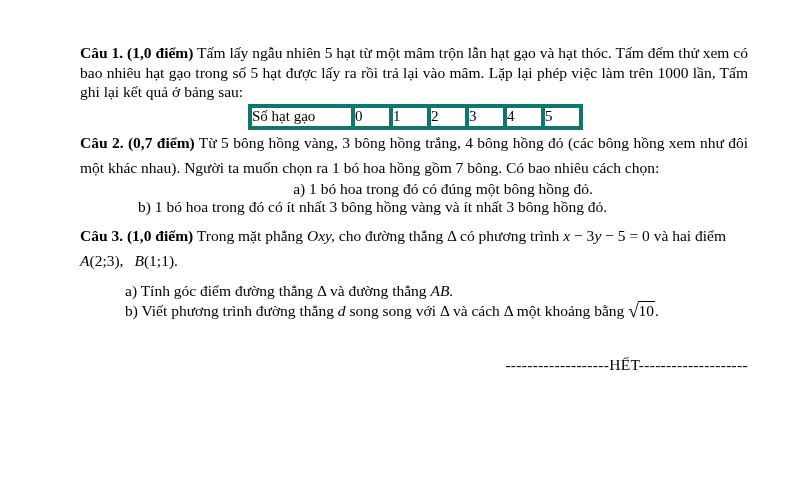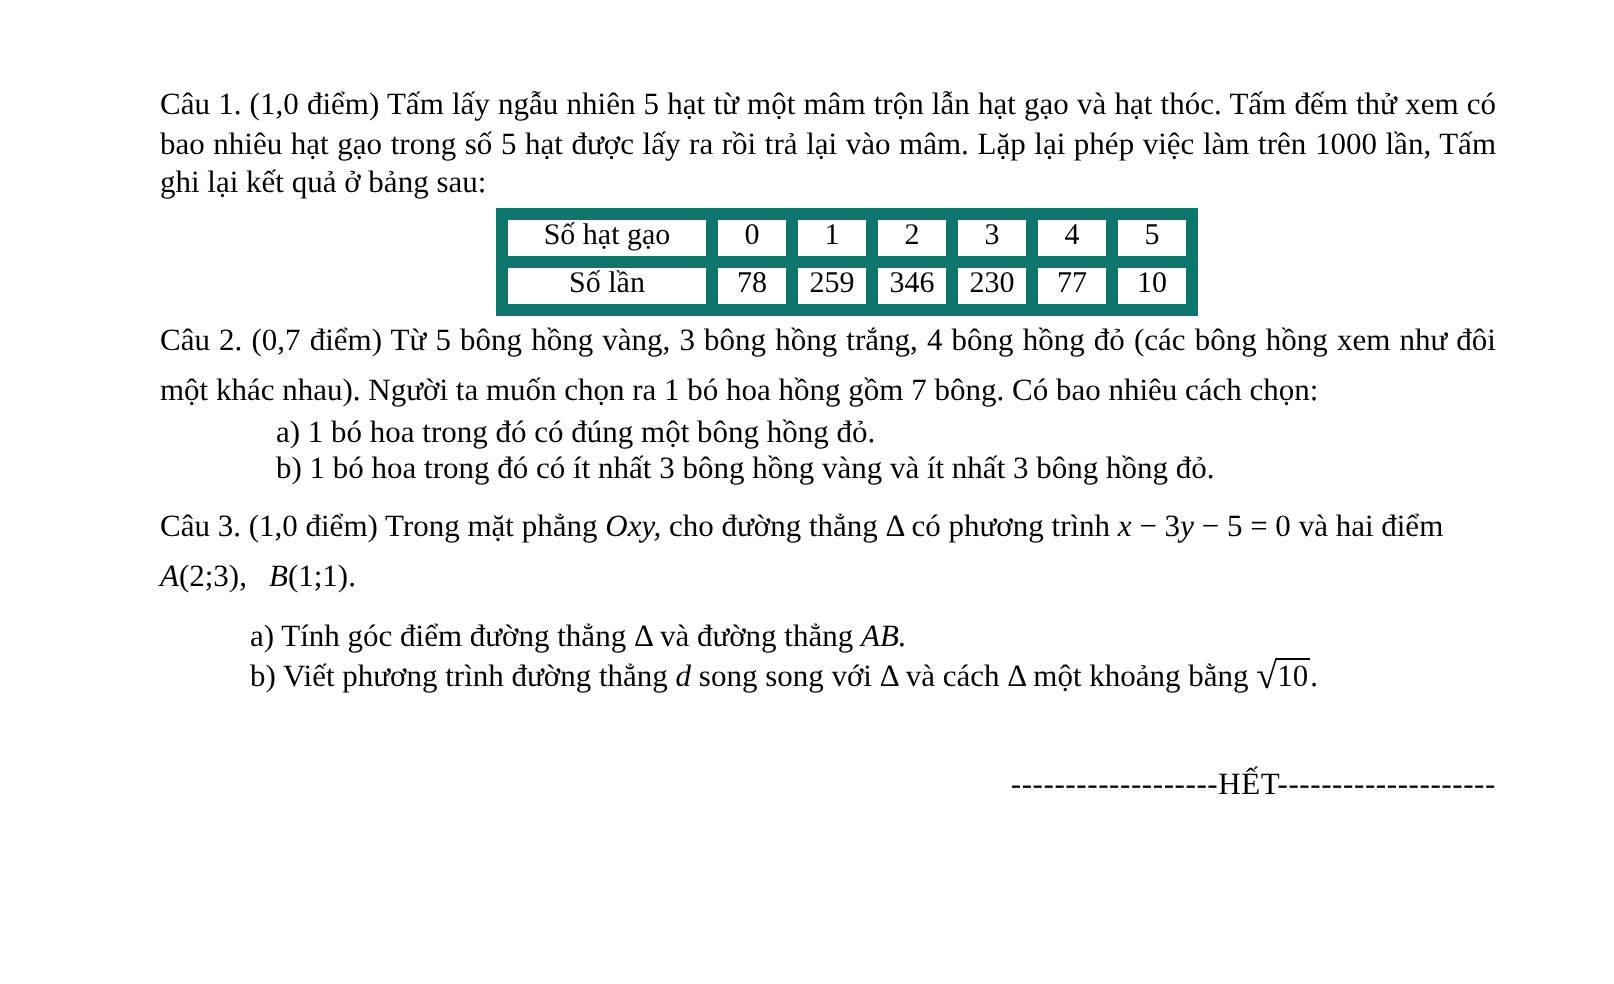--- a/index.html
+++ b/index.html
@@ -8,46 +8,46 @@
   }
   body {
     width: 807px; height: 492px;
     overflow: hidden;
     font-family: "Liberation Serif", serif;
     font-size: 15.5px;
     color: #000000;
   }
   .page { padding: 43px 59px 0 80px; }
   p { margin: 0; }
-  b { font-weight: normal; }
+  b { font-weight: bold; }
   i { font-style: italic; }
 
   .para { text-align: justify; line-height: 19.5px; width: 668px; }
   .q2   { line-height: 25px; margin-top: 0; }
   .q3   { line-height: 25px; margin-top: 6px; text-align: left; }
 
   table.freq {
     border-collapse: collapse;
     margin: 2px 0 0 168px;
     font-size: 15px;
   }
   table.freq td {
-    border: 6px solid #0f766e;
-    text-align: center;
+    border: 4px solid #0f766e;
+    text-align: left;
     height: 18px;
     padding: 0;
     line-height: 17px;
   }
   table.freq td.hdr { width: 99px; }
   table.freq td.val { width: 34px; }
 
   .hay { margin: 2px 0 0 60px; line-height: 19.5px; }
 
   .sub  { line-height: 18.5px; }
-  .q2a  { margin-left: 58px; margin-top: 0; }
+  .q2a  { margin-left: 58px; margin-top: 0; text-align: center; }
   .q2b  { margin-left: 58px; }
   .q3a  { margin-left: 45px; margin-top: 8px; line-height: 19px; }
   .q3b  { margin-left: 45px; margin-top: 0; line-height: 21px; }
 
   .gap2 { display: inline-block; width: 11px; }
 
   .sqrt { white-space: nowrap; }
   .sqrt .rad {
     font-size: 19px;
     line-height: 1;
@@ -76,29 +76,20 @@
   <table class="freq">
     <tbody>
         <tr>
       <td class="hdr">Số hạt gạo</td>
       <td class="val">0</td>
       <td class="val">1</td>
       <td class="val">2</td>
       <td class="val">3</td>
       <td class="val">4</td>
       <td class="val">5</td>
-    </tr>
-    <tr>
-      <td class="hdr">Số lần</td>
-      <td class="val">78</td>
-      <td class="val">259</td>
-      <td class="val">346</td>
-      <td class="val">230</td>
-      <td class="val">77</td>
-      <td class="val">10</td>
     </tr>
   </tbody>
     </table>
 
 
   <p class="para q2">
     <b>Câu 2. (0,7 điểm)</b>
     <span>Từ 5 bông hồng vàng, 3 bông hồng trắng, 4 bông hồng đỏ (các bông hồng xem như đôi một khác nhau). Người ta muốn chọn ra 1 bó hoa hồng gồm 7 bông. Có bao nhiêu cách chọn:</span>
   </p>
 

